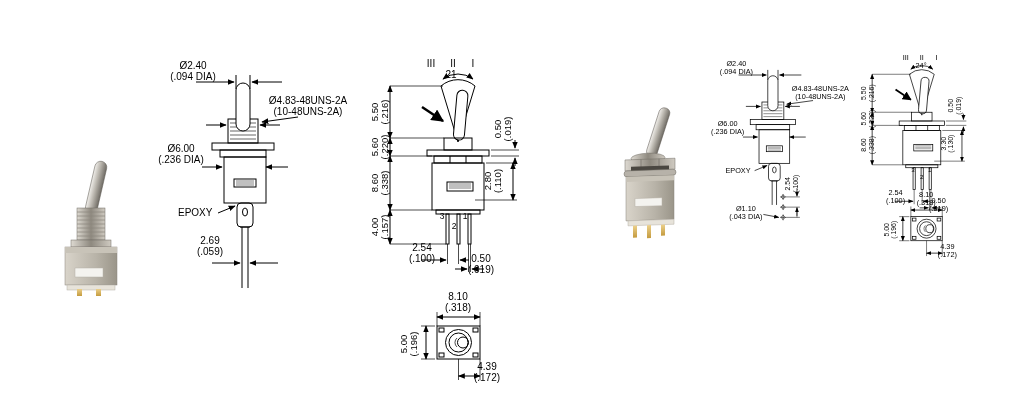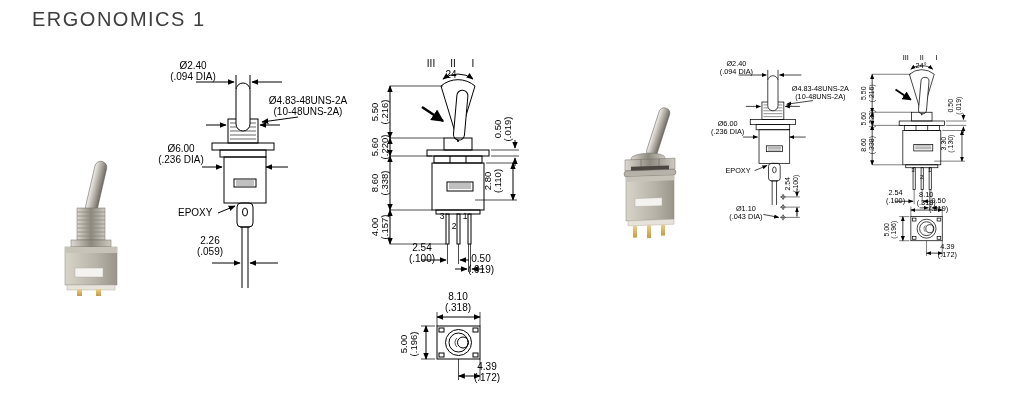--- a/index.html
+++ b/index.html
@@ -45,21 +45,20 @@
           <stop offset="0.6" stop-color="#b8b3a8"></stop>
           <stop offset="1" stop-color="#9a9589"></stop>
       </linearGradient>
       <linearGradient id="g-gold" x1="0" y1="0" x2="0" y2="1">
         <stop offset="0" stop-color="#ecd08a"></stop>
           <stop offset="1" stop-color="#c49b3f"></stop>
       </linearGradient>
     </defs>
   </svg>
 
-  <h1 class="title" style="left:32px;top:8px">ERGONOMICS 1</h1>
 
   <svg class="dsvg" style="left:50px;top:156px" width="84" height="140" viewBox="0 0 84 140">
     <rect x="34" y="4" width="12" height="54" rx="6" fill="url(#g-lever)" stroke="#5c5852" stroke-width="0.5" transform="rotate(13 40 58)"></rect>
     <rect x="27" y="52" width="28" height="32" fill="url(#g-bush)" stroke="#6f6b64" stroke-width="0.5"></rect>
     <path d="M27,56 h28 M27,60 h28 M27,64 h28 M27,68 h28 M27,72 h28 M27,76 h28 M27,80 h28" stroke="#8a857c" stroke-width="1" opacity="0.7"></path>
     <rect x="21" y="84" width="40" height="7" fill="url(#g-bush)" stroke="#6f6b64" stroke-width="0.5"></rect>
     <rect x="15" y="91" width="52" height="38" fill="url(#g-body)" stroke="#8a857c" stroke-width="0.5"></rect>
     <rect x="15" y="91" width="52" height="6" fill="#c8c3b8"></rect>
     <rect x="25" y="112" width="28" height="9" fill="#f4f3ef" stroke="#b5b0a6" stroke-width="0.5"></rect>
     <rect x="17" y="129" width="48" height="5" fill="#e7e3da" stroke="#b5b0a6" stroke-width="0.5"></rect>
@@ -177,28 +176,28 @@
     <div class="lbl" style="left:112px;top:45px;width:92px">
       <span>Ø4.83-48UNS-2A</span>
       <span>(10-48UNS-2A)</span>
     </div>
     <div class="lbl" style="left:0;top:93px;width:62px">
       <span>Ø6.00</span>
       <span>(.236 DIA)</span>
     </div>
     <div class="lbl la" style="left:28px;top:157px;width:50px">EPOXY</div>
     <div class="lbl" style="left:30px;top:185px;width:60px">
-      <span>2.26</span>
+      <span>2.69</span>
       <span>(.059)</span>
     </div>
 
     <div class="lbl" style="left:272px;top:8px;width:18px">III</div>
     <div class="lbl" style="left:294px;top:8px;width:18px">II</div>
     <div class="lbl" style="left:316px;top:8px;width:14px">I</div>
-    <div class="lbl" style="left:292px;top:19px;width:18px">24</div>
+    <div class="lbl" style="left:292px;top:19px;width:18px">21</div>
 
     <div class="rotlbl" style="left:208px;top:52px">
       <span>5.50</span>
       <span>(.216)</span>
     </div>
     <div class="rotlbl" style="left:208px;top:87px">
       <span>5.60</span>
       <span>(.220)</span>
     </div>
     <div class="rotlbl" style="left:208px;top:123px">

